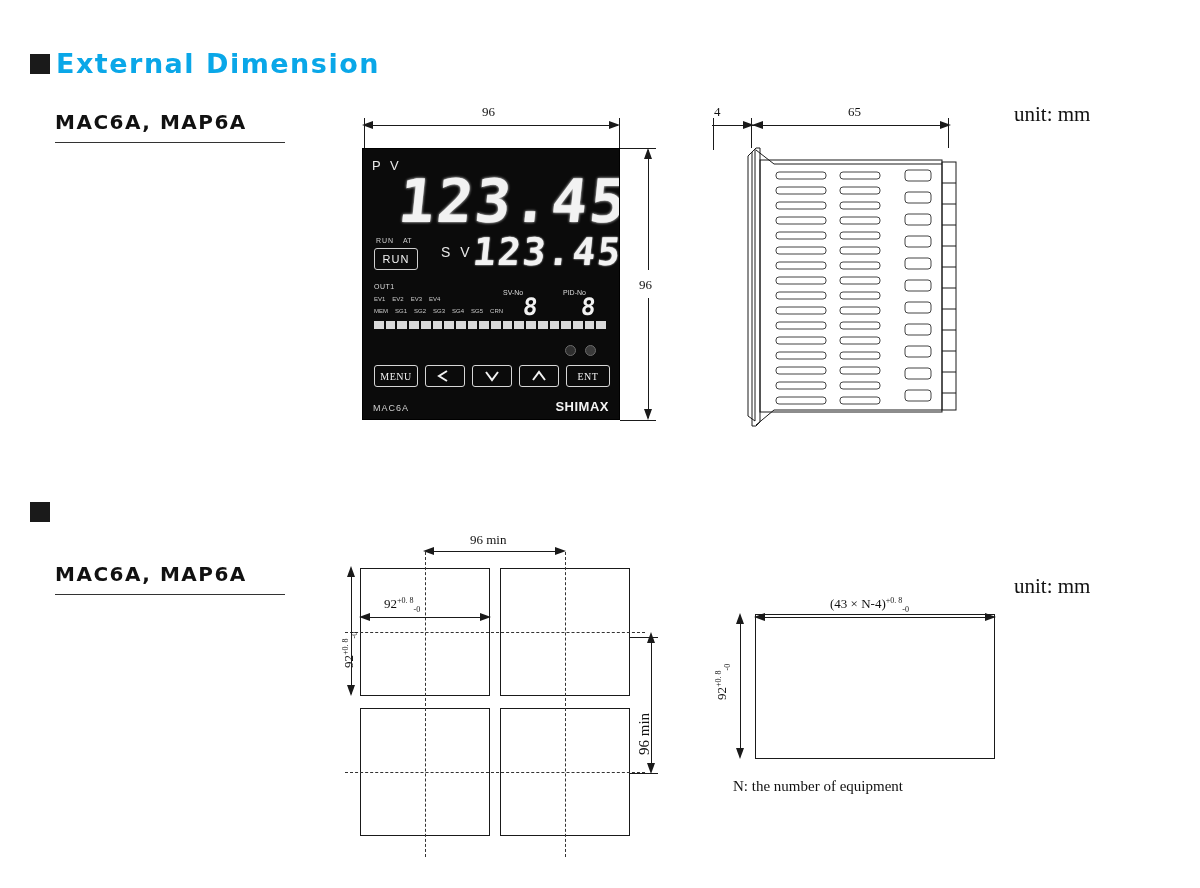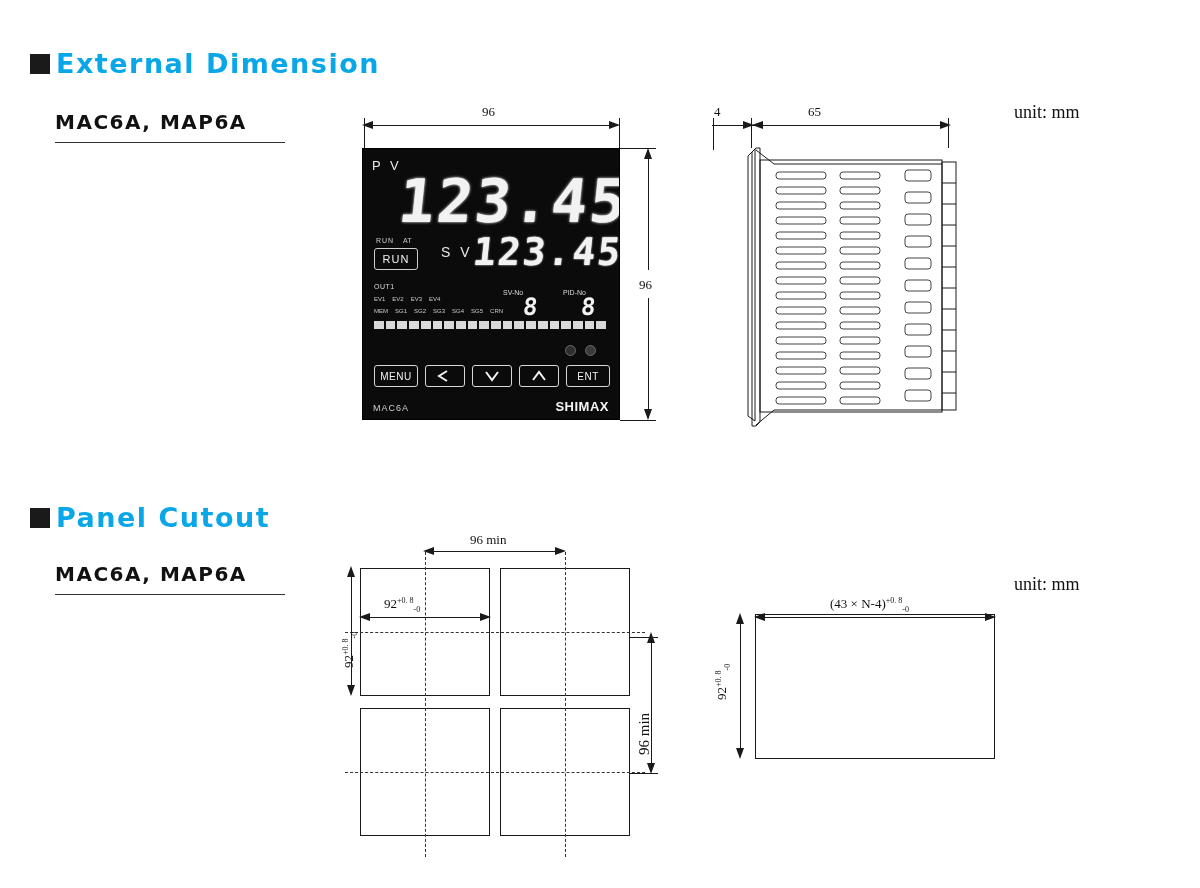--- a/index.html
+++ b/index.html
@@ -46,21 +46,21 @@
     font-size: 20px;
     font-weight: bold;
     letter-spacing: 1.5px;
     color: #111;
     border-bottom: 1.5px solid #333;
     padding-bottom: 8px;
     font-family: "DejaVu Sans", sans-serif;
   }
   .unit-label {
     position: absolute;
-    font-size: 18px;
+    font-size: 21px;
     color: #111;
     font-family: "Liberation Serif", serif;
   }
 
   
   .ln {
     position: absolute;
     background: #1a1a1a;
   }
   .hln { height: 1px; }
@@ -259,20 +259,21 @@
     width: 38px;
     height: 20px;
     border: 1px solid #d7d7d7;
     border-radius: 3px;
     color: #f2f2f2;
     font-size: 10px;
     display: flex;
     align-items: center;
     justify-content: center;
     letter-spacing: .5px;
+    font-family: Liberation Serif, serif;
   }
   .key.wide { width: 42px; }
   .key svg { display: block; }
   .dev-foot-left {
     position: absolute;
     left: 10px;
     bottom: 6px;
     color: #d0d0d0;
     font-size: 9px;
     letter-spacing: 1px;
@@ -415,21 +416,21 @@
         </div>
         <div class="key wide">ENT</div>
       </div>
 
       <div class="dev-foot-left">MAC6A</div>
       <div class="dev-foot-right">SHIMAX</div>
     </div>
   </div>
 
   <div class="dim-text" style="left:714px; top:104px;">4</div>
-  <div class="dim-text" style="left:808px; top:104px;">65</div>
+  <div class="dim-text" style="left:848px; top:104px;">65</div>
 
   <div class="ln hln" style="left:712px; top:125px; width:40px;"></div>
   <div class="ln hln" style="left:752px; top:125px; width:197px;"></div>
   <svg class="arrowline" style="left:740px; top:118px;" width="14" height="14">
       <polygon points="14,7 3,3 3,11" fill="#1a1a1a"></polygon>
     </svg>
   <svg class="arrowline" style="left:752px; top:118px;" width="14" height="14">
       <polygon points="0,7 11,3 11,11" fill="#1a1a1a"></polygon>
     </svg>
   <svg class="arrowline" style="left:937px; top:118px;" width="14" height="14">
@@ -513,21 +514,20 @@
       <rect x="205" y="228" width="26" height="11" rx="3"></rect>
       <rect x="205" y="250" width="26" height="11" rx="3"></rect>
     </g>
 
     <path d="M 56,10 L 74,24 L 242,24" fill="none" stroke="#1a1a1a" stroke-width="1"></path>
     <path d="M 56,285 L 74,270 L 242,270" fill="none" stroke="#1a1a1a" stroke-width="1"></path>
   </svg>
 
   <div class="section-head" style="left:30px; top:502px;">
     <span class="sq"></span>
-    <span class="section-title">Panel Cutout</span>
   </div>
   <div class="model-label" style="left:55px; top:562px; width:230px;">MAC6A, MAP6A</div>
   <div class="unit-label" style="left:1014px; top:574px;">unit: mm</div>
 
   <div class="box" style="left:360px; top:568px; width:130px; height:128px;"></div>
   <div class="box" style="left:500px; top:568px; width:130px; height:128px;"></div>
   <div class="box" style="left:360px; top:708px; width:130px; height:128px;"></div>
   <div class="box" style="left:500px; top:708px; width:130px; height:128px;"></div>
 
   <div class="dash-v" style="left:425px; top:552px; height:305px;"></div>
@@ -587,15 +587,16 @@
   <div class="dim-text rot" style="left:714px; top:700px;"><span>92</span><span class="sup">+0. 8</span><span class="sub">-0</span></div>
   <div class="ln vln" style="left:740px; top:618px; height:137px;"></div>
   <svg class="arrowline" style="left:733px; top:613px;" width="14" height="14">
       <polygon points="7,0 3,11 11,11" fill="#1a1a1a"></polygon>
     </svg>
   <svg class="arrowline" style="left:733px; top:745px;" width="14" height="14">
       <polygon points="7,14 3,3 11,3" fill="#1a1a1a"></polygon>
     </svg>
 
   <div class="note" style="left:733px; top:775px;">
+    <div>N: the number of equipment</div>
   </div>
 
 </div>
 
 </body></html>

